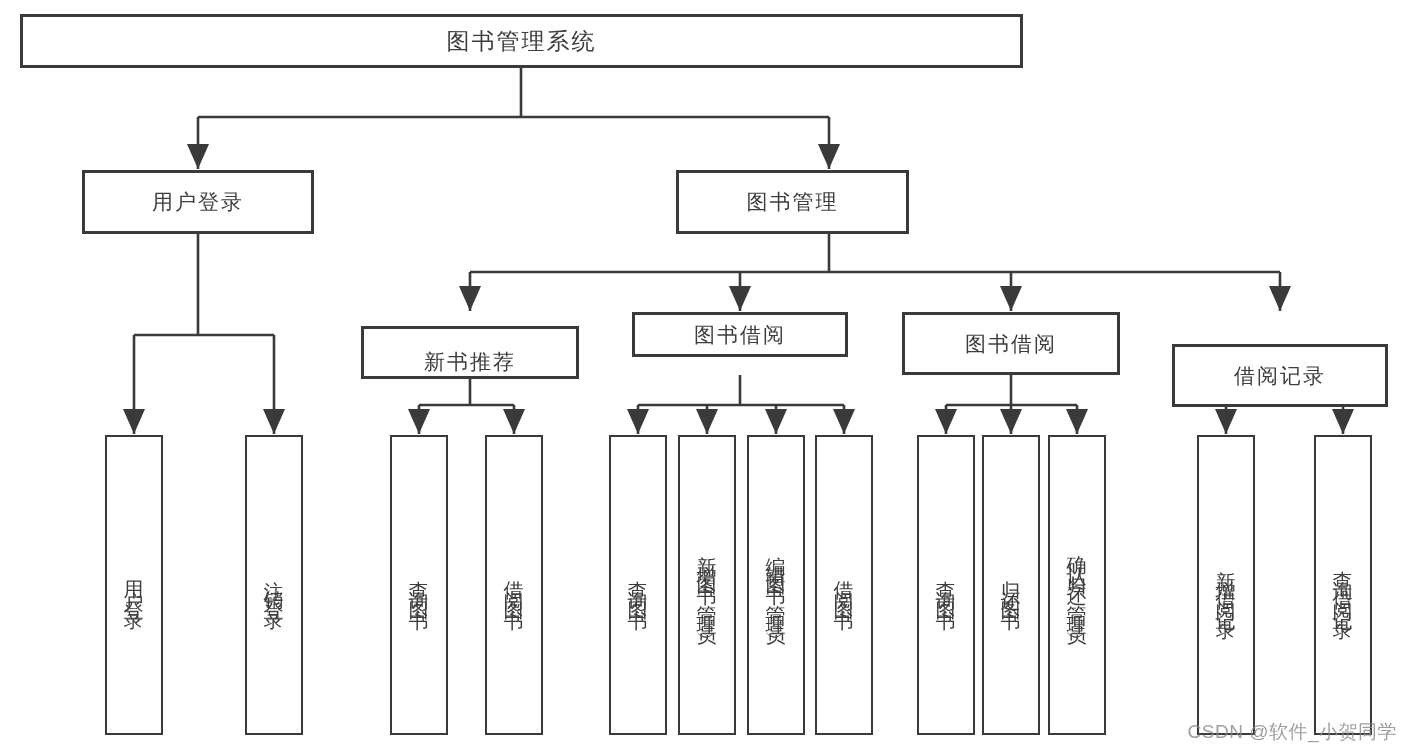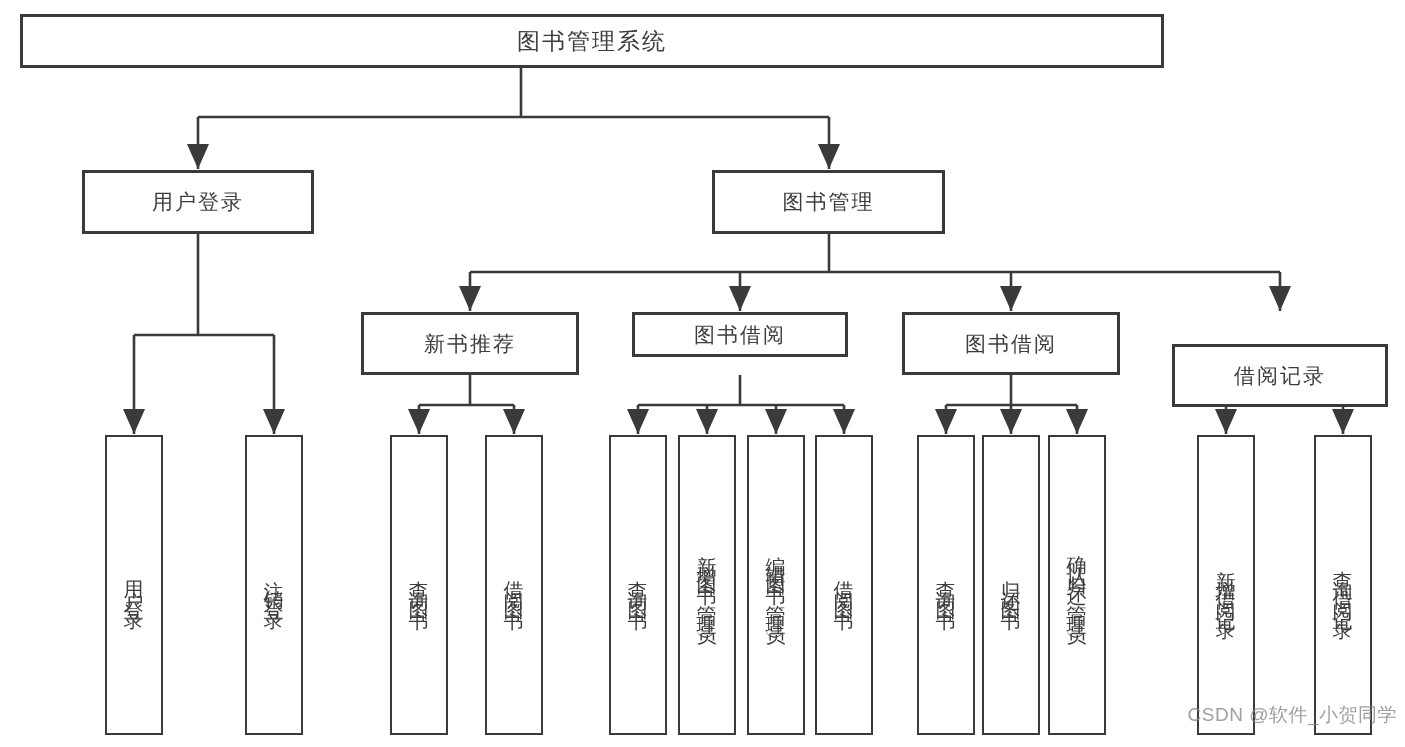--- a/index.html
+++ b/index.html
@@ -24,21 +24,21 @@
     display: flex;
     align-items: center;
     justify-content: center;
     color: #3d3d3d;
     font-size: 21px;
     letter-spacing: 2px;
     z-index: 2;
     white-space: nowrap;
   }
   .root {
-    left: 20px; top: 14px; width: 1144px; height: 54px;
+    left: 20px; top: 14px; width: 1003px; height: 54px;
     font-size: 23px;
   }
   .vbox {
     position: absolute;
     box-sizing: border-box;
     top: 435px;
     width: 58px;
     height: 300px;
     background: #ffffff;
     border: 2.5px solid #3a3a3a;
@@ -52,21 +52,21 @@
     text-orientation: mixed;
     color: #3d3d3d;
     font-size: 20px;
     letter-spacing: 10px;
     line-height: 1;
     white-space: nowrap;
   }
   .watermark {
     position: absolute;
     right: 8px;
-    bottom: 19px;
+    bottom: 2px;
     z-index: 3;
     color: rgba(138,138,138,0.82);
     font-size: 19px;
     letter-spacing: 0.5px;
     white-space: nowrap;
   }
   .cline { stroke: #3a3a3a; stroke-width: 2.6; fill: none; }
 </style>
 </head>
 <body>
@@ -114,25 +114,25 @@
     <line class="cline" x1="1343" y1="405" x2="1343" y2="434" marker-end="url(#arrow)"></line>
   </svg>
 
   <div class="hbox root">
     <span>图书管理系统</span>
   </div>
 
   <div class="hbox" style="left:82px; top:170px; width:232px; height:64px;">
     <span>用户登录</span>
   </div>
-  <div class="hbox" style="left:712px; top:170px; width:233px; height:64px;">
+  <div class="hbox" style="left:676px; top:170px; width:233px; height:64px;">
     <span>图书管理</span>
   </div>
 
-  <div class="hbox" style="left:361px; top:312px; width:218px; height:63px;">
+  <div class="hbox" style="left:361px; top:326px; width:218px; height:53px;align-items:flex-end;">
     <span>新书推荐</span>
   </div>
   <div class="hbox" style="left:632px; top:312px; width:216px; height:45px;text-align:right;">
     <span>图书借阅</span>
   </div>
   <div class="hbox" style="left:902px; top:312px; width:218px; height:63px;">
     <span>图书借阅</span>
   </div>
   <div class="hbox" style="left:1172px; top:312px; width:216px; height:63px;margin-top:32px;">
     <span>借阅记录</span>

